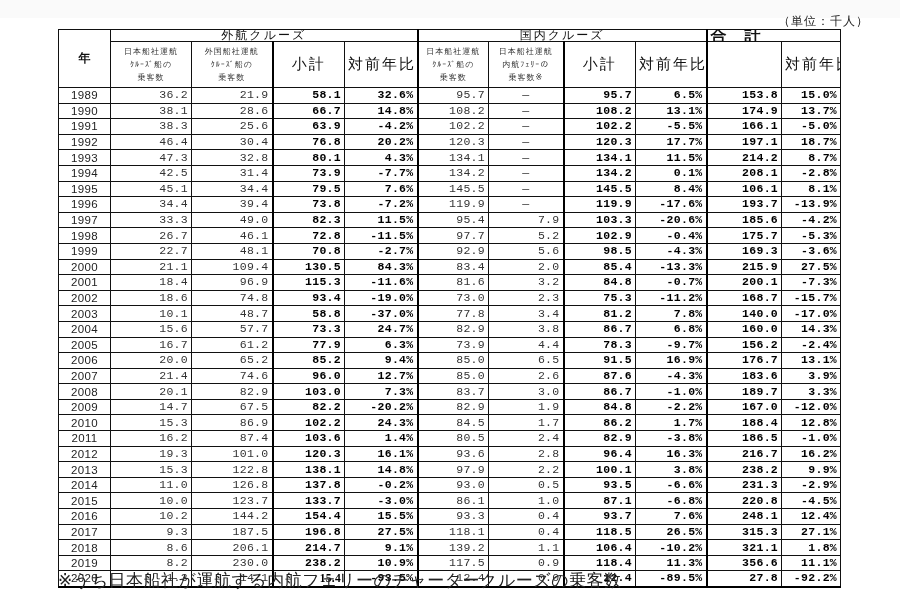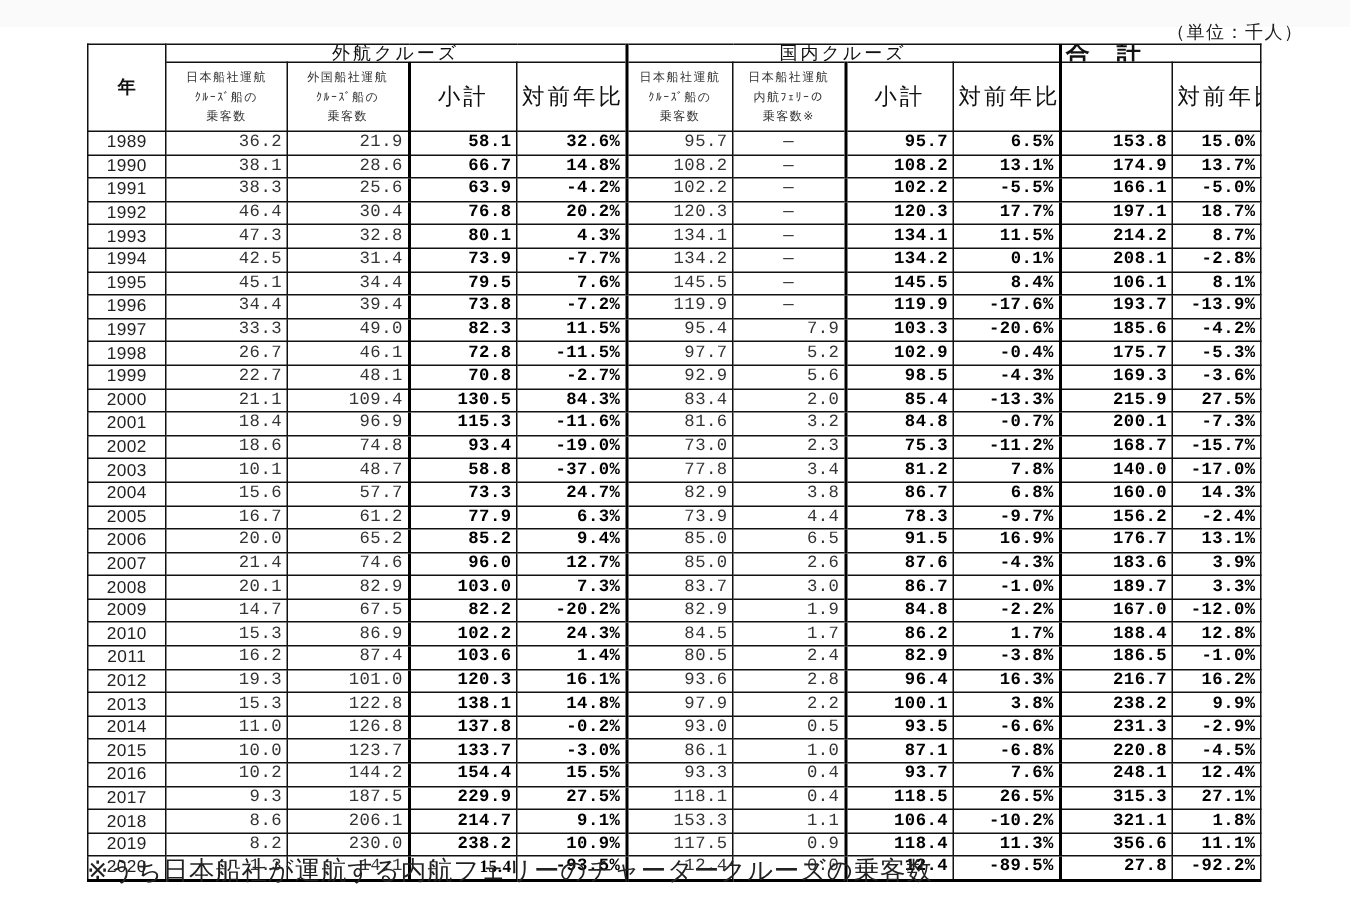--- a/index.html
+++ b/index.html
@@ -441,36 +441,36 @@
         <td class="n">0.4</td>
         <td class="b thickL">93.7</td>
         <td class="b thickR">7.6%</td>
         <td class="b">248.1</td>
         <td class="b">12.4%</td>
       </tr>
       <tr>
         <td class="yr">2017</td>
         <td class="n">9.3</td>
         <td class="n">187.5</td>
-        <td class="b thickL">229.9</td>
+        <td class="b thickL">196.8</td>
         <td class="b thickR">27.5%</td>
         <td class="n">118.1</td>
         <td class="n">0.4</td>
         <td class="b thickL">118.5</td>
         <td class="b thickR">26.5%</td>
         <td class="b">315.3</td>
         <td class="b">27.1%</td>
       </tr>
       <tr>
         <td class="yr">2018</td>
         <td class="n">8.6</td>
         <td class="n">206.1</td>
         <td class="b thickL">214.7</td>
         <td class="b thickR">9.1%</td>
-        <td class="n">153.3</td>
+        <td class="n">139.2</td>
         <td class="n">1.1</td>
         <td class="b thickL">106.4</td>
         <td class="b thickR">-10.2%</td>
         <td class="b">321.1</td>
         <td class="b">1.8%</td>
       </tr>
       <tr>
         <td class="yr">2019</td>
         <td class="n">8.2</td>
         <td class="n">230.0</td>

